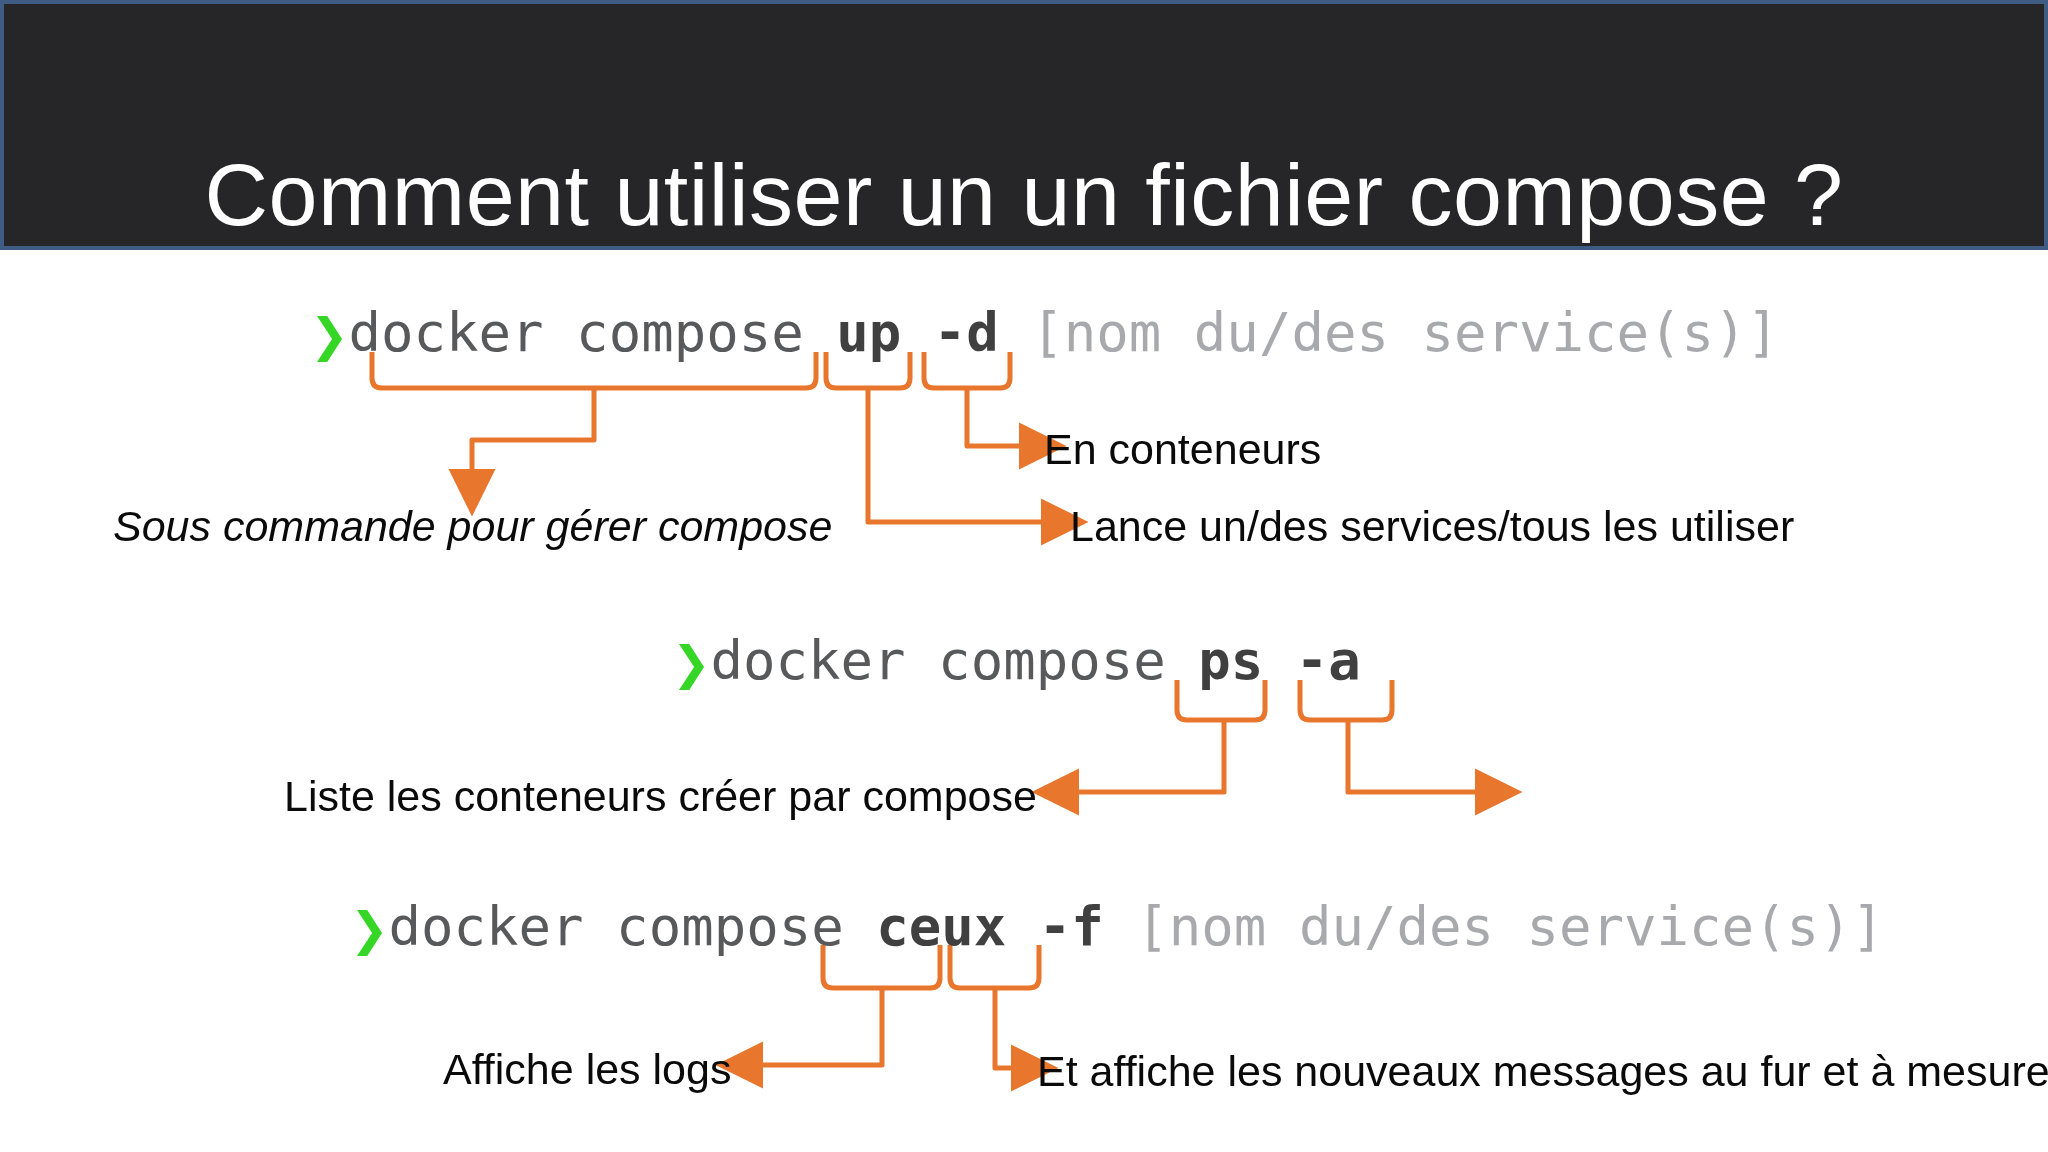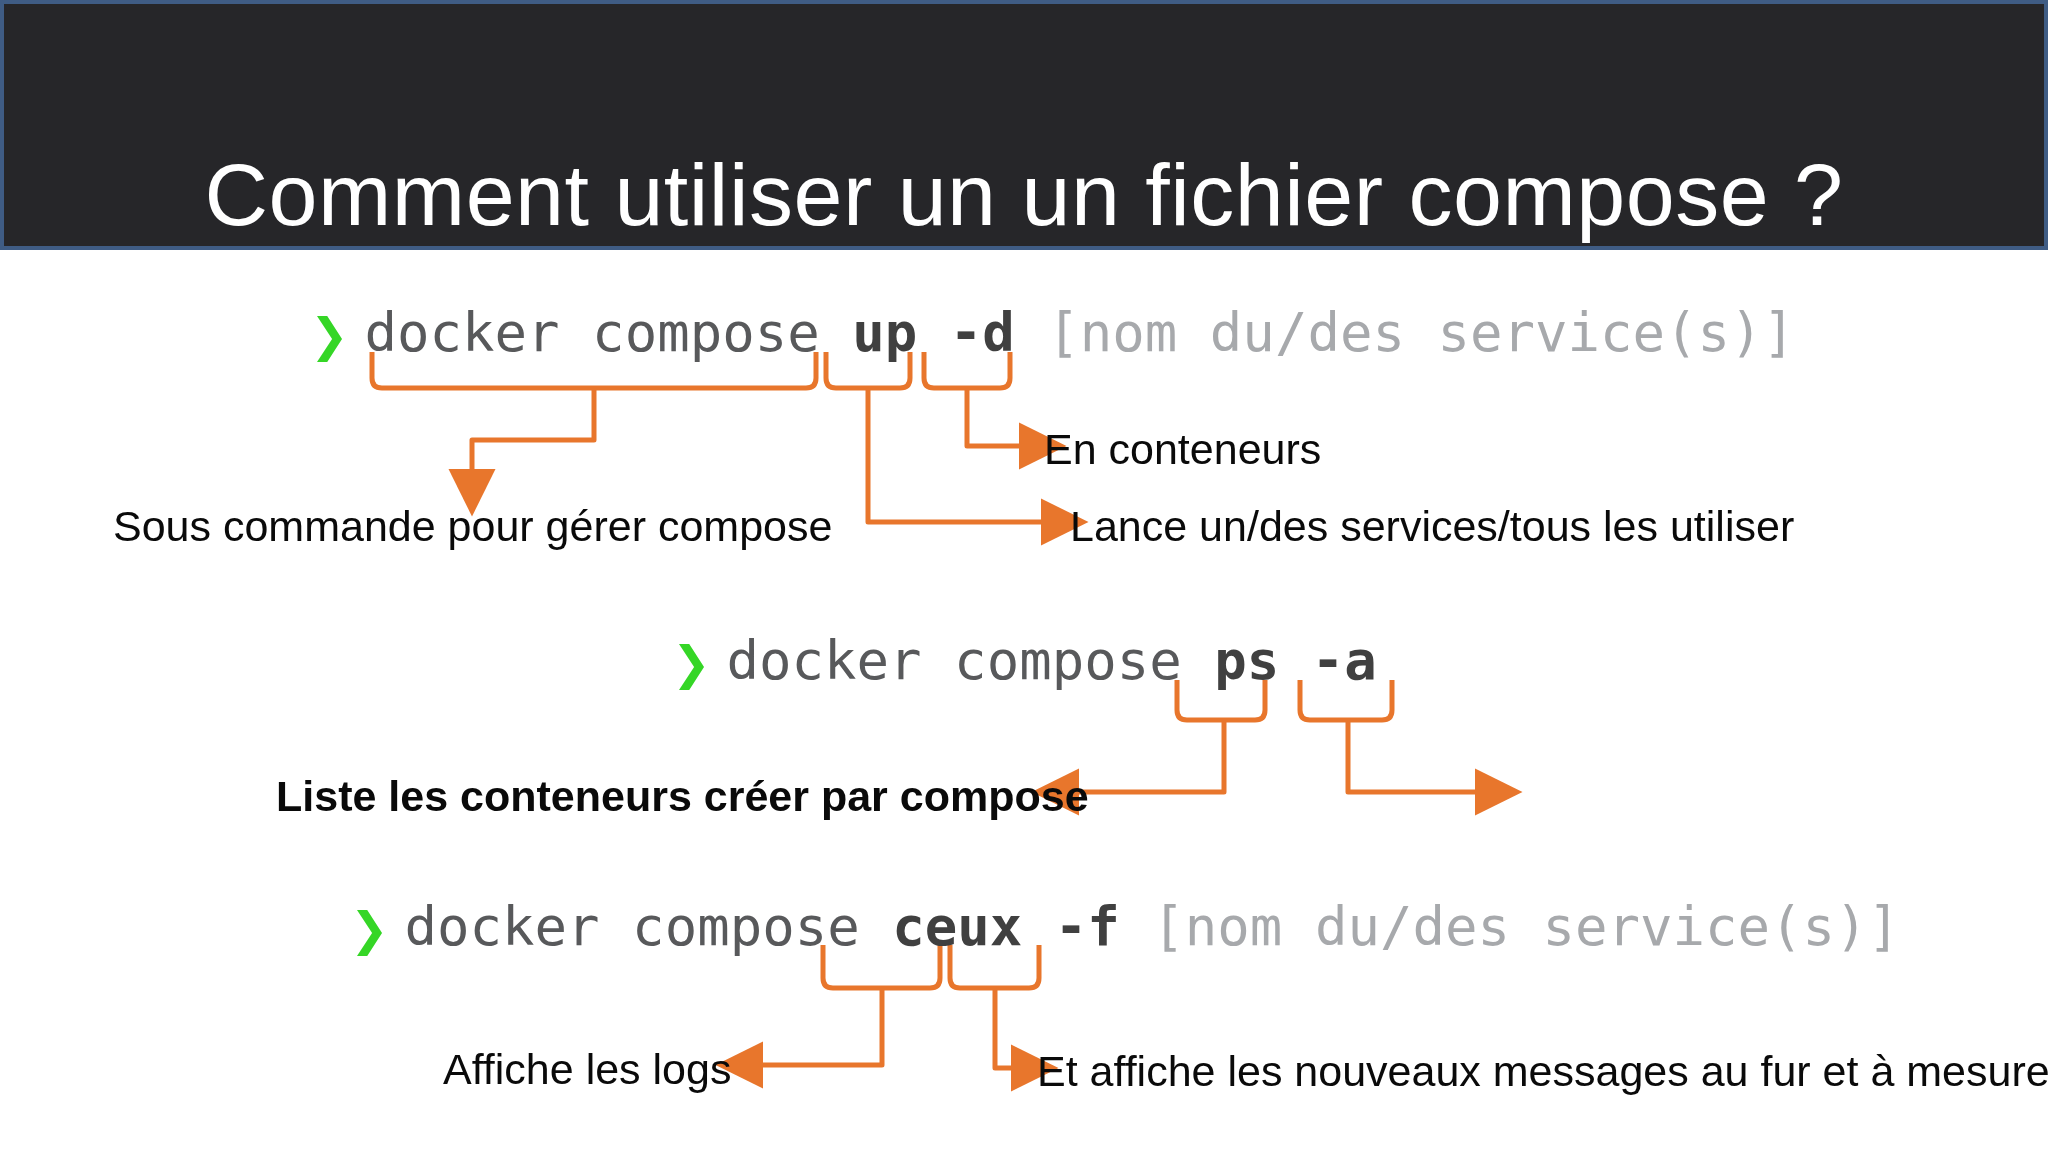--- a/index.html
+++ b/index.html
@@ -56,41 +56,41 @@
     font-family: "DejaVu Sans Mono", monospace;
     font-size: 54px;
     line-height: 1;
   }
   .chev {
     color: #35d626;
     font-family: "DejaVu Sans", sans-serif;
     font-weight: bold;
     font-size: 46px;
   }
-  .cmd-main { color: #58595b; margin-left: 16px; }
+  .cmd-main { color: #58595b; }
   .cmd-arg  { color: #404040; font-weight: bold; }
   .cmd-opt  { color: #a7a9ac; }
 
   #cmd1 { left: 310px; top: 306px; }
   #cmd2 { left: 672px; top: 634px; }
   #cmd3 { left: 350px; top: 900px; }
 
   
   .label {
     position: absolute;
     white-space: nowrap;
     color: #0a0a0a;
     font-family: "Liberation Sans", sans-serif;
     font-size: 43px;
     line-height: 1;
   }
-  #lbl-sous      { left: 113px;  top: 505px; }
+  #lbl-sous      { left: 113px;  top: 505px; font-style: italic; }
   #lbl-bg        { left: 1044px; top: 428px; }
   #lbl-lance     { left: 1070px; top: 505px; }
-  #lbl-liste     { left: 276px;  top: 775px; font-weight: bold; }
+  #lbl-liste     { left: 284px;  top: 775px; }
   #lbl-incluant  { left: 1503px; top: 775px; }
   #lbl-affiche   { left: 443px;  top: 1048px; }
   #lbl-etaffiche { left: 1037px; top: 1050px; }
 </style>
 </head>
 <body>
 
 <div id="slide">
 
   <div id="header">

